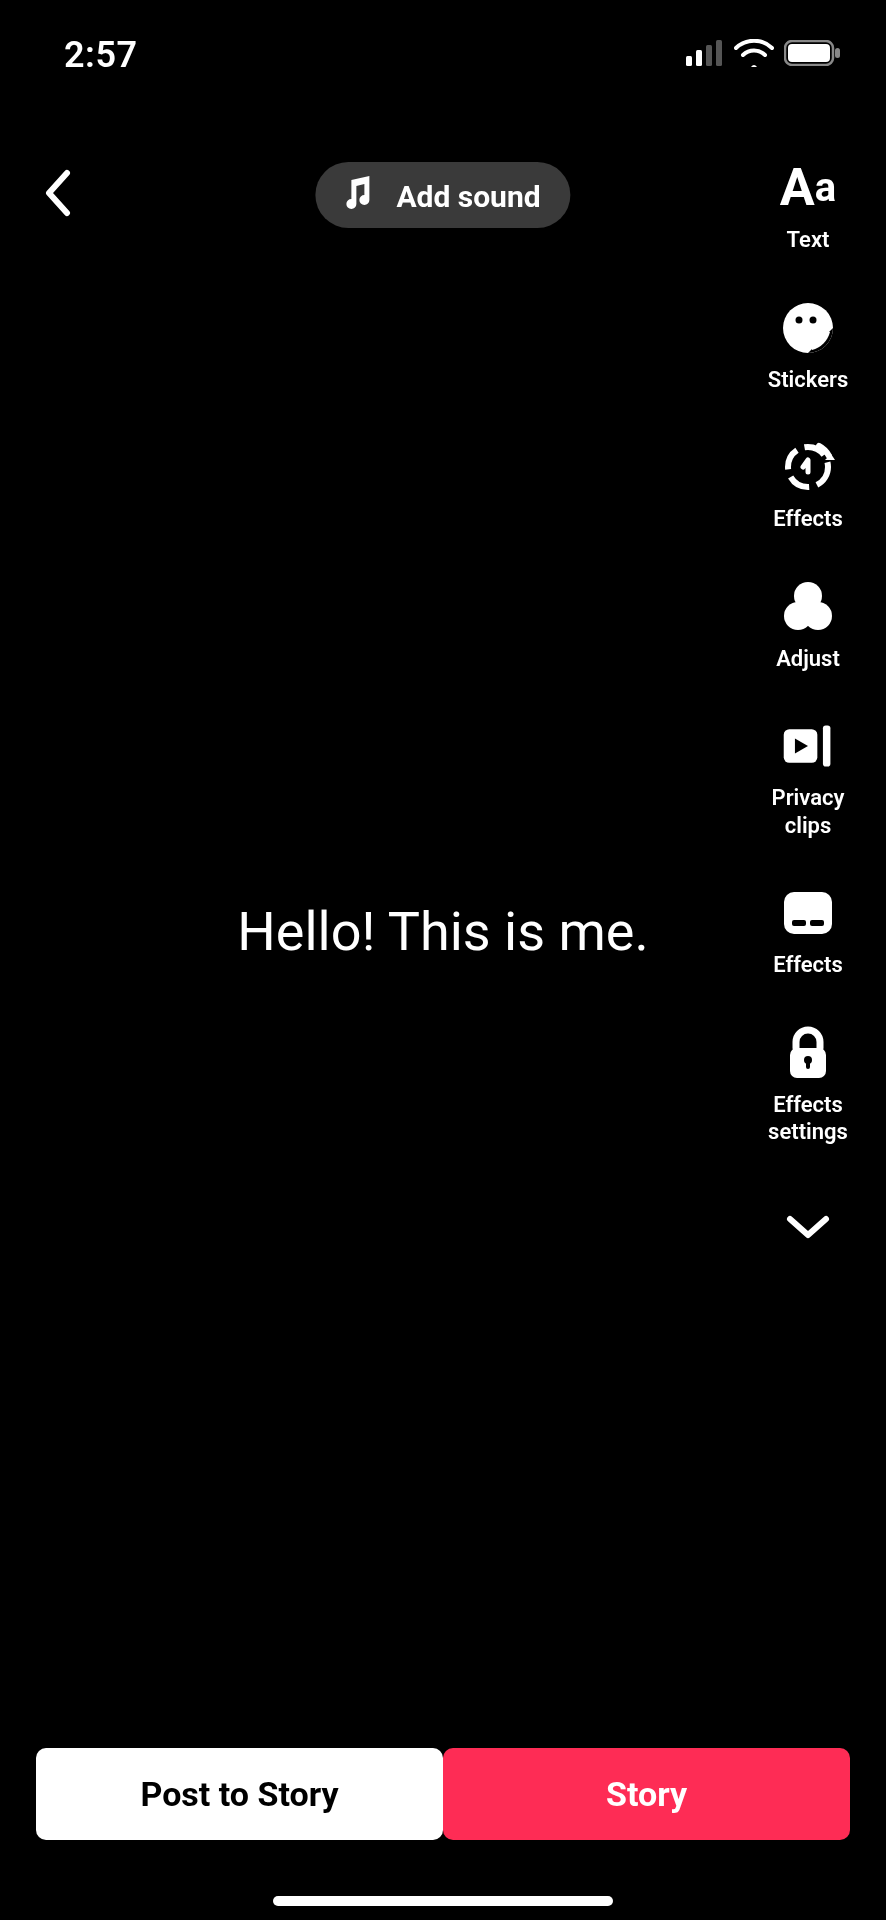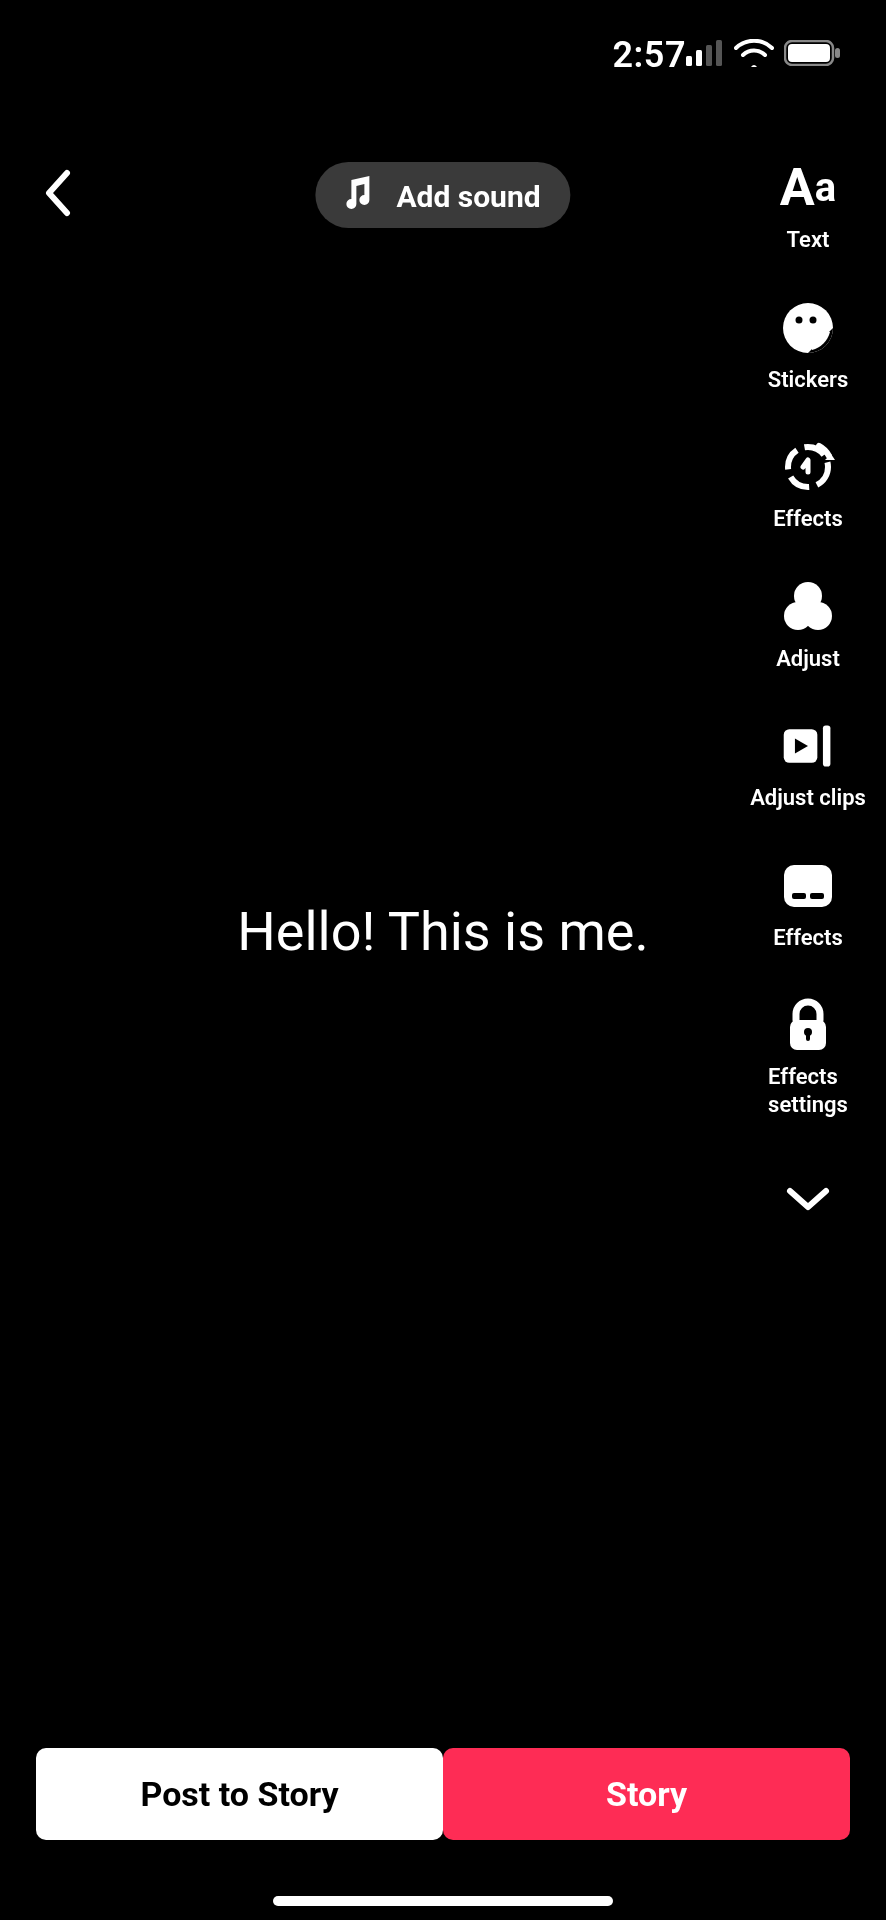--- a/index.html
+++ b/index.html
@@ -17,21 +17,21 @@
     margin: 0 auto;
     background: #000;
   }
   
   .status-bar {
     position: absolute;
     top: 0; left: 0; right: 0;
     height: 110px;
     display: flex;
     align-items: center;
-    justify-content: flex-end;
+    justify-content: space-between;
     padding: 0 44px 0 64px;
   }
   .status-time {
     font-size: 36px;
     font-weight: 600;
     letter-spacing: 0.5px;
   }
   .status-right {
     display: flex;
     align-items: center;
@@ -86,20 +86,21 @@
     align-items: center;
     gap: 10px;
   }
   .tool-icon {
     width: 56px; height: 56px;
     display: flex; align-items: center; justify-content: center;
   }
   .tool-label {
     font-size: 22px;
     font-weight: 600;
+    text-align: center;
     line-height: 1.25;
     white-space: pre-line;
   }
   .tool-text-icon {
     font-size: 48px;
     font-weight: 700;
     line-height: 1;
   }
   .tool-text-icon .big { font-size: 52px; }
   .tool-text-icon .sm { font-size: 40px; }
@@ -249,21 +250,21 @@
     </div>
 
     <div class="tool-item">
       <div class="tool-icon">
         <svg width="60" height="48" viewBox="0 0 60 48">
           <rect x="4" y="6" width="36" height="36" rx="6" fill="#fff"></rect>
           <polygon points="16,16 16,32 30,24" fill="#000"></polygon>
           <rect x="46" y="2" width="8" height="44" rx="3" fill="#fff"></rect>
         </svg>
       </div>
-      <div class="tool-label">Adjust clips</div>
+      <div class="tool-label">Privacy clips</div>
     </div>
 
     <div class="tool-item">
       <div class="tool-icon">
         <svg width="52" height="46" viewBox="0 0 52 46">
           <rect x="2" y="2" width="48" height="42" rx="10" fill="#fff"></rect>
           <rect x="10" y="30" width="14" height="6" rx="2" fill="#000"></rect>
           <rect x="28" y="30" width="14" height="6" rx="2" fill="#000"></rect>
         </svg>
       </div>

